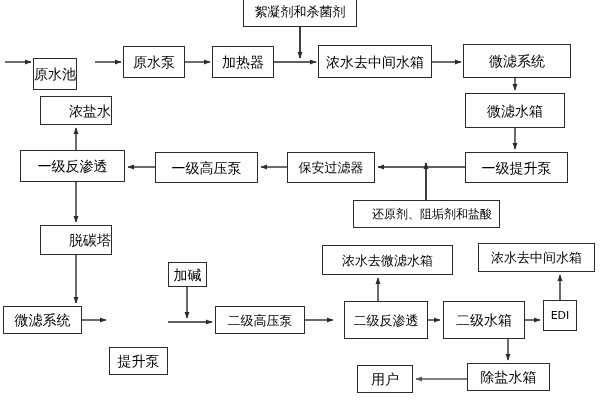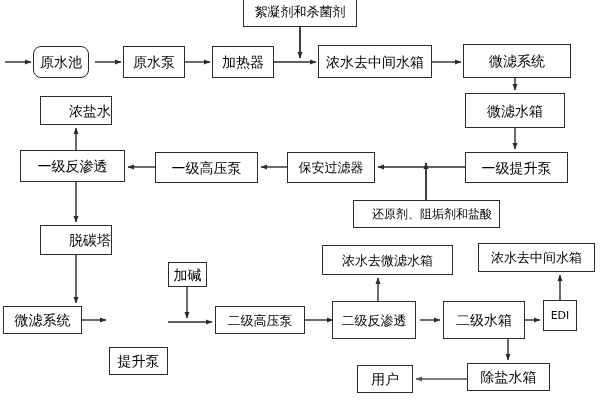--- a/index.html
+++ b/index.html
@@ -77,21 +77,21 @@
       <path d="M525,320 L540,320" marker-end="url(#ah)"></path>
       <path d="M508,320 L508,360" marker-end="url(#ah)"></path>
       <path d="M560,300 L560,275" marker-end="url(#ah)"></path>
     </g>
     <g stroke="#555" stroke-width="1.3" fill="none">
       <path d="M467,379 L416,379" marker-end="url(#ahg)"></path>
     </g>
   </svg>
 
   <div id="nodes">
-      <div class="node f14" style="left: 33px; top: 46px; width: 56px; height: 32px; border-radius: 8px;">
+      <div class="node f14" style="left: 33px; top: 58px; width: 44px; height: 32px;">
         <span>原水池</span>
       </div>
       <div class="node f14" style="left: 123px; top: 46px; width: 62px; height: 32px;">
         <span>原水泵</span>
       </div>
       <div class="node f14" style="left: 212px; top: 46px; width: 62px; height: 32px;">
         <span>加热器</span>
       </div>
       <div class="node f13" style="left: 243px; top: -4px; width: 114px; height: 31px;">
         <span>絮凝剂和杀菌剂</span>
@@ -137,21 +137,21 @@
       </div>
       <div class="node f14" style="left: 3px; top: 306px; width: 79px; height: 28px;">
         <span>微滤系统</span>
       </div>
       <div class="node f14" style="left: 109px; top: 308px; width: 59px; height: 28px; margin-top: 39px;">
         <span>提升泵</span>
       </div>
       <div class="node f13" style="left: 215px; top: 306px; width: 90px; height: 28px;">
         <span>二级高压泵</span>
       </div>
-      <div class="node f13" style="left: 332px; top: 301px; width: 84px; height: 38px;">
+      <div class="node f13" style="left: 344px; top: 301px; width: 84px; height: 38px;">
         <span>二级反渗透</span>
       </div>
       <div class="node f14" style="left: 443px; top: 301px; width: 82px; height: 38px;">
         <span>二级水箱</span>
       </div>
       <div class="node f11" style="left: 543px; top: 300px; width: 34px; height: 31px;">
         <span>EDI</span>
       </div>
       <div class="node f14" style="left: 357px; top: 365px; width: 56px; height: 28px;">
         <span>用户</span>

